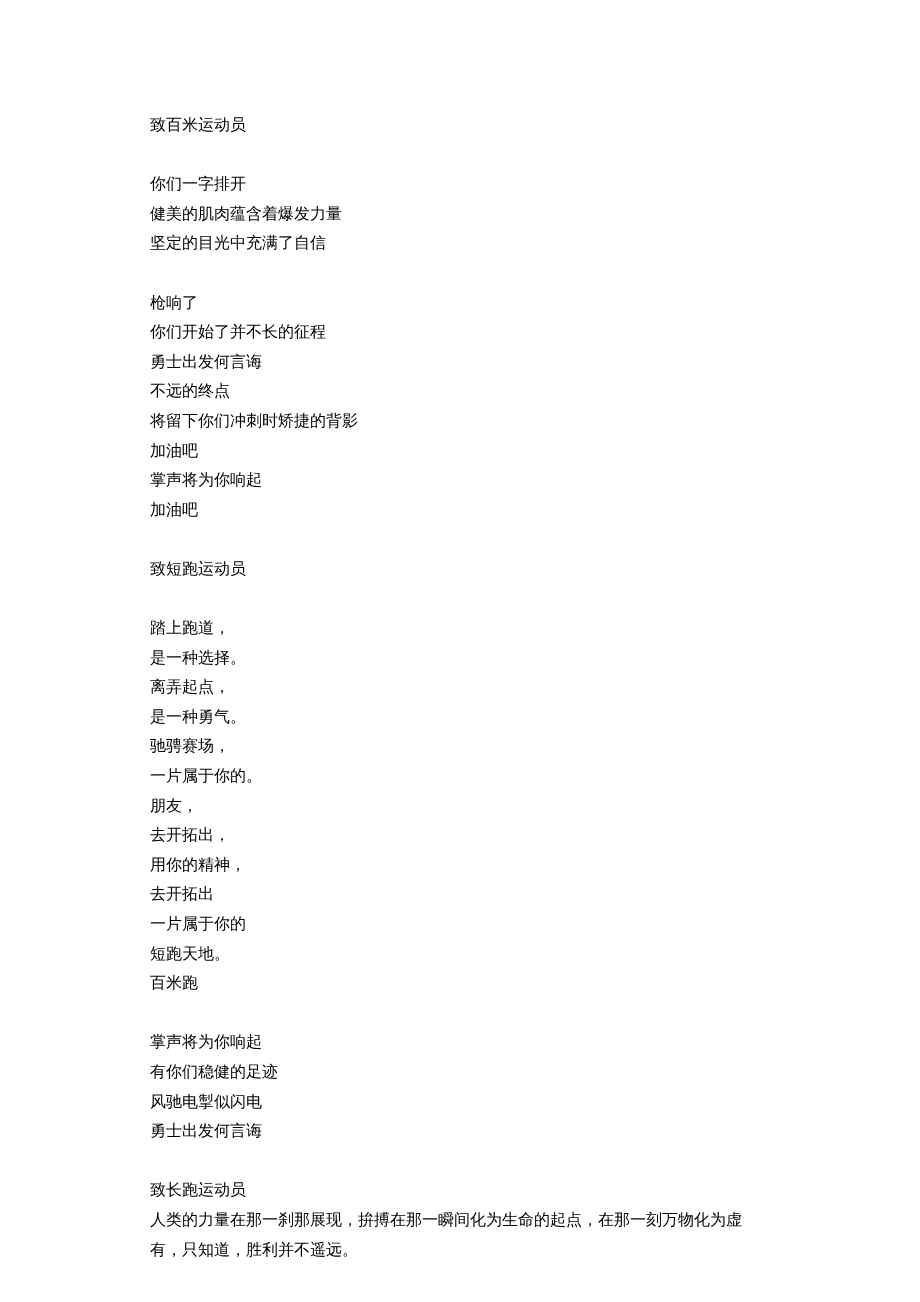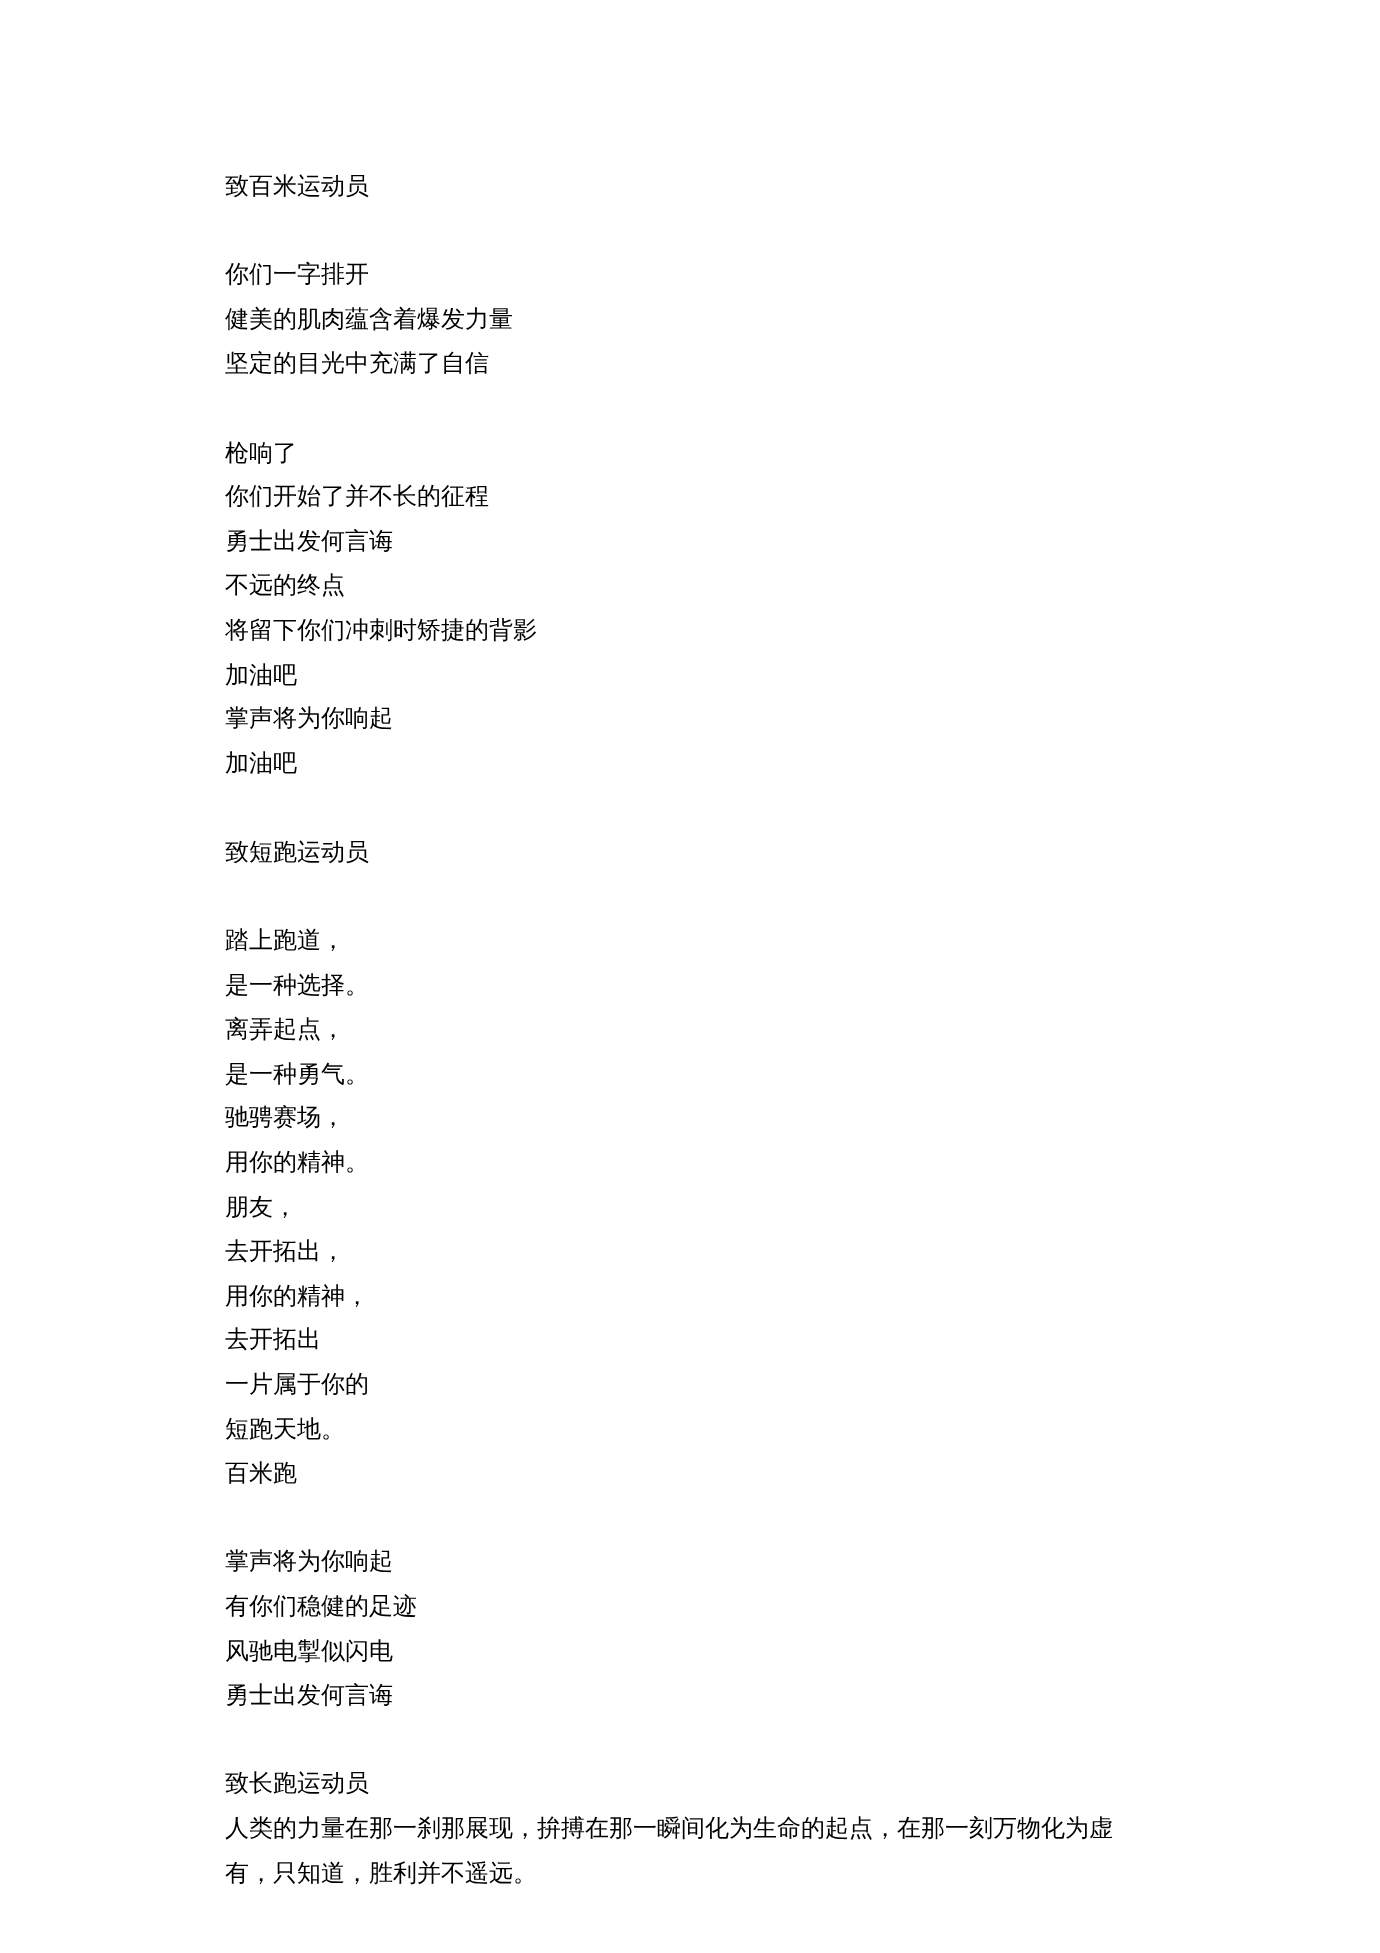--- a/index.html
+++ b/index.html
@@ -49,21 +49,21 @@
   <div class="line">加油吧</div>
   <div class="blank"></div>
 
   <div class="line">致短跑运动员</div>
   <div class="blank"></div>
   <div class="line">踏上跑道，</div>
   <div class="line">是一种选择。</div>
   <div class="line">离弄起点，</div>
   <div class="line">是一种勇气。</div>
   <div class="line">驰骋赛场，</div>
-  <div class="line">用你的精神。</div>
+  <div class="line">一片属于你的。</div>
   <div class="line">朋友，</div>
   <div class="line">去开拓出，</div>
   <div class="line">用你的精神，</div>
   <div class="line">去开拓出</div>
   <div class="line">一片属于你的</div>
   <div class="line">短跑天地。</div>
   <div class="line">百米跑</div>
   <div class="blank"></div>
   <div class="line">掌声将为你响起</div>
   <div class="line">有你们稳健的足迹</div>

